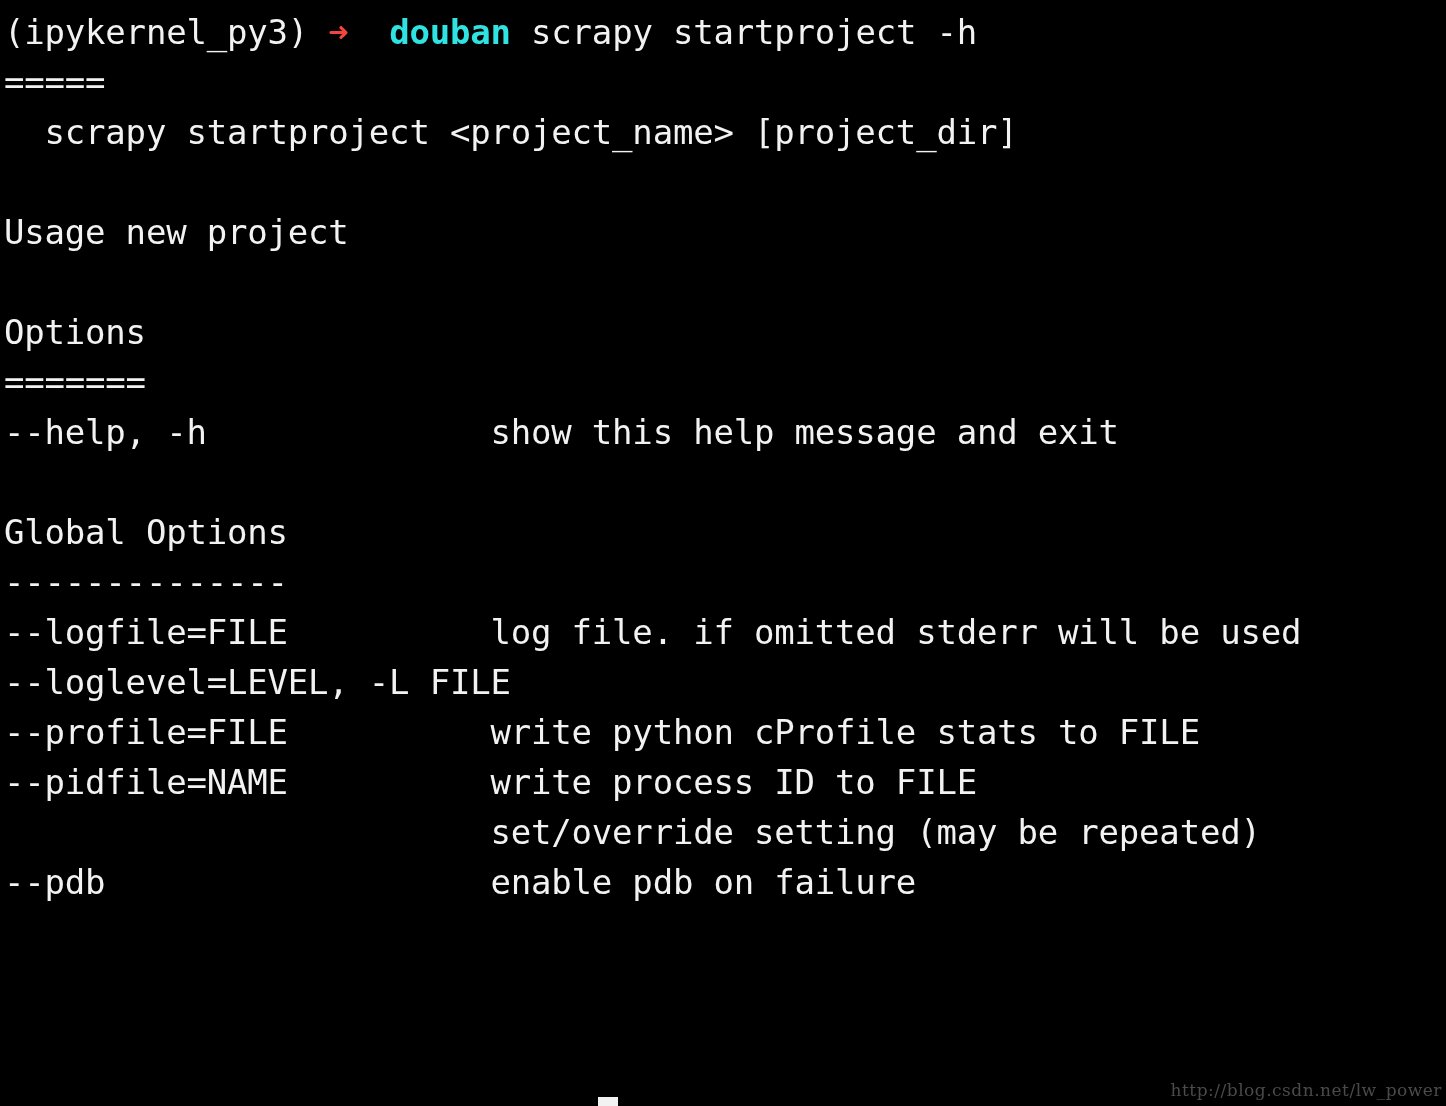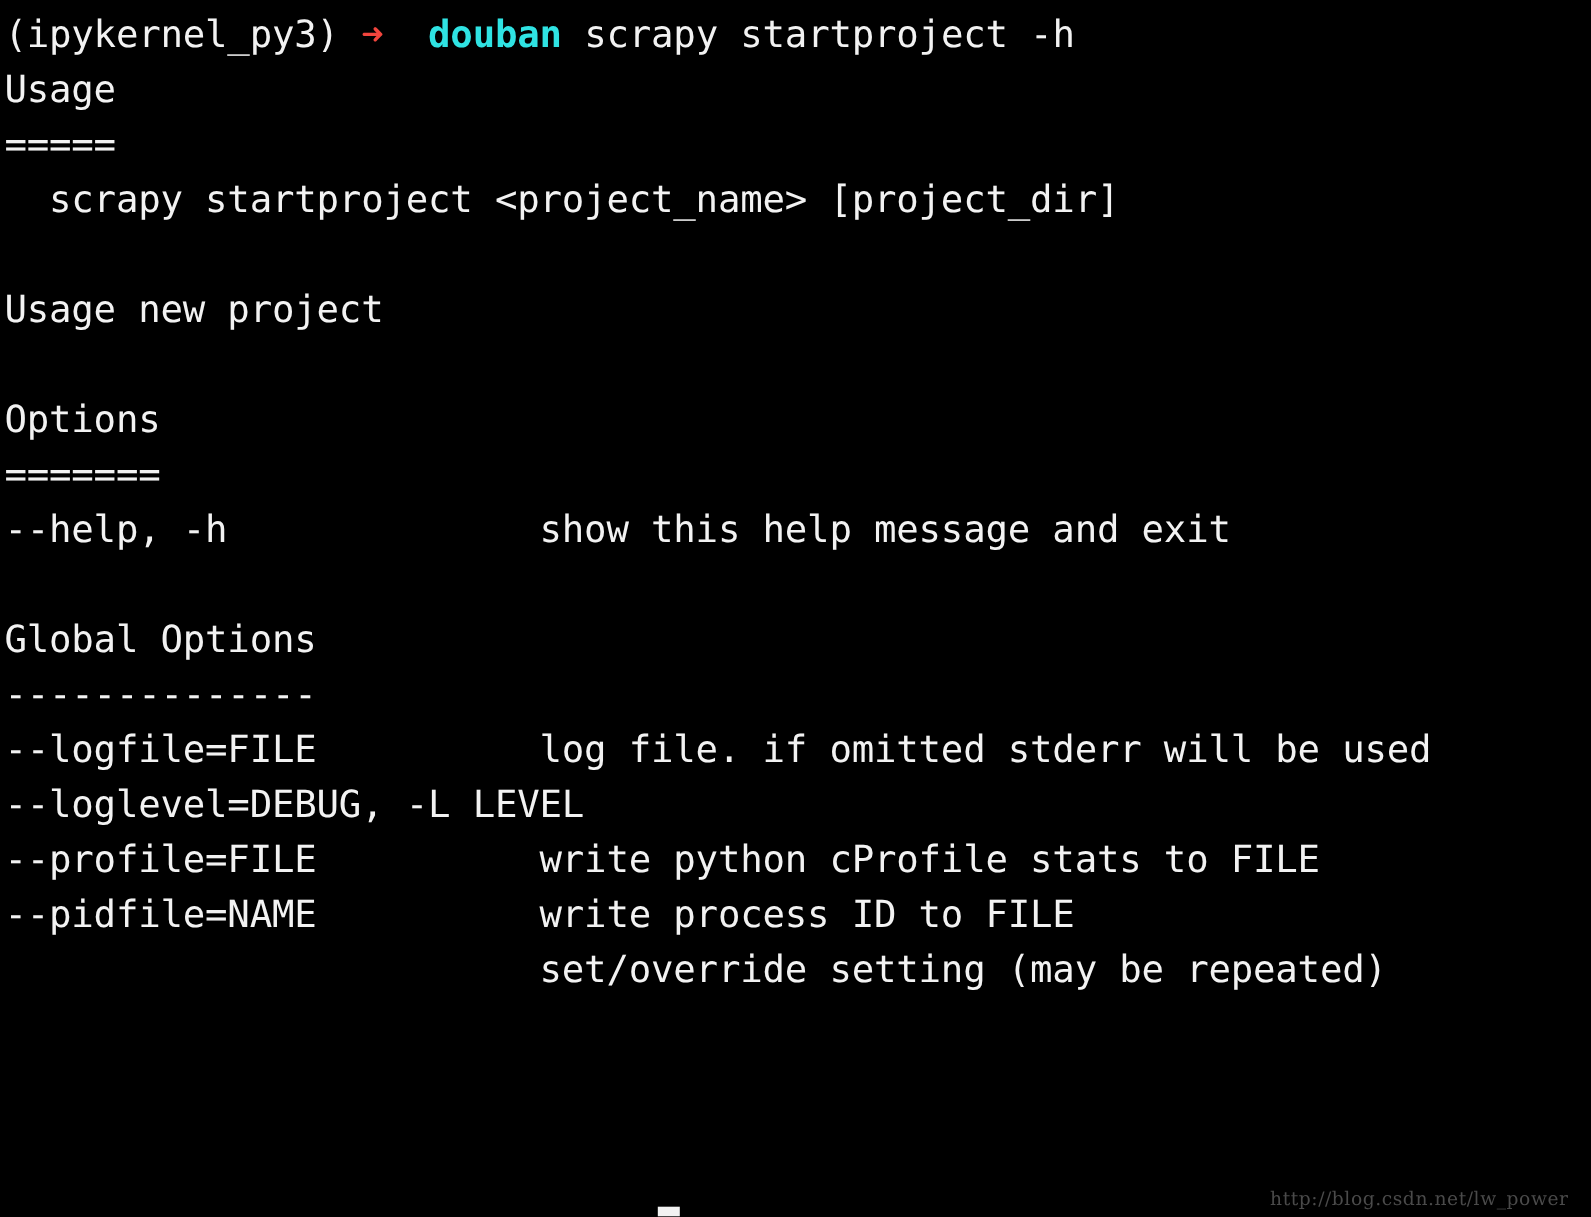--- a/index.html
+++ b/index.html
@@ -44,21 +44,21 @@
   }
   .line.blank {
     color: transparent;
   }
   .seg { white-space: pre; }
   .c-white  { color: #f2f2f2; }
   .c-arrow  { color: #f2453d; font-weight: bold; }
   .c-cyan   { color: #2fe3e3; font-weight: bold; }
   .watermark {
     position: absolute;
-    right: 20px;
+    right: 4px;
     bottom: 6px;
     font-family: "DejaVu Serif", "Liberation Serif", serif;
     font-size: 17px;
     line-height: 20px;
     color: #4a4a4a;
     letter-spacing: 0.5px;
     white-space: pre;
     user-select: none;
   }
   .cursor {
@@ -81,37 +81,37 @@
 <body>
 
 <div id="terminal">
 
   <div class="screen">
 
     <div class="line">&nbsp;</div>
 
     <div class="line"><span class="seg c-white">(ipykernel_py3)</span><span class="seg c-white"> </span><span class="seg c-arrow">➜</span><span class="seg c-white">  </span><span class="seg c-cyan">douban</span><span class="seg c-white"> </span><span class="seg c-white">scrapy startproject -h</span></div>
 
-    <div class="line">Usage</div>
     <div class="line">=====</div>
     <div class="line">  scrapy startproject &lt;project_name&gt; [project_dir]</div>
     <div class="line blank"></div>
     <div class="line">Usage new project</div>
     <div class="line blank"></div>
     <div class="line">Options</div>
     <div class="line">=======</div>
     <div class="line">--help, -h              show this help message and exit</div>
     <div class="line blank"></div>
     <div class="line">Global Options</div>
     <div class="line">--------------</div>
     <div class="line">--logfile=FILE          log file. if omitted stderr will be used</div>
-    <div class="line">--loglevel=DEBUG, -L LEVEL</div>
+    <div class="line">--loglevel=LEVEL, -L FILE</div>
     <div class="line">--profile=FILE          write python cProfile stats to FILE</div>
     <div class="line">--pidfile=NAME          write process ID to FILE</div>
     <div class="line">                        set/override setting (may be repeated)</div>
+    <div class="line">--pdb                   enable pdb on failure</div>
 
   </div>
 
   <div class="topclip"></div>
 
   <div class="cursor"></div>
 
   <div class="watermark">http://blog.csdn.net/lw_power</div>
 
 </div>

